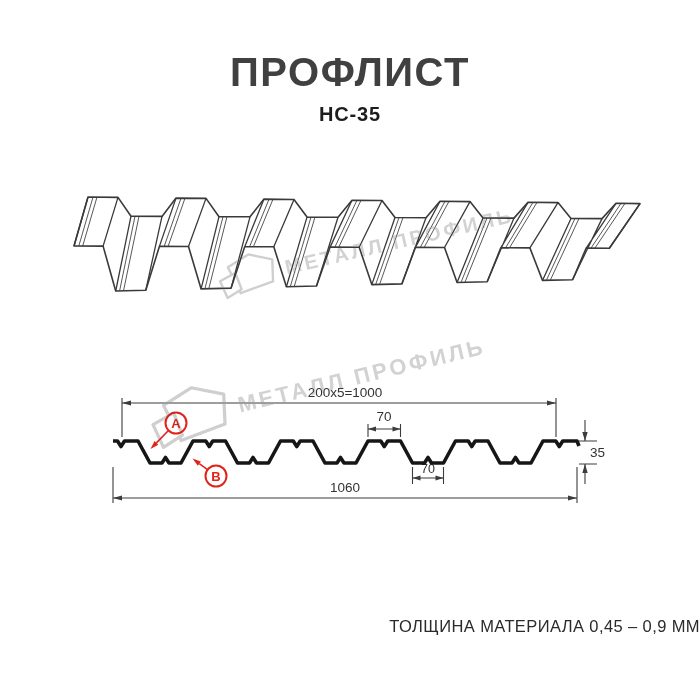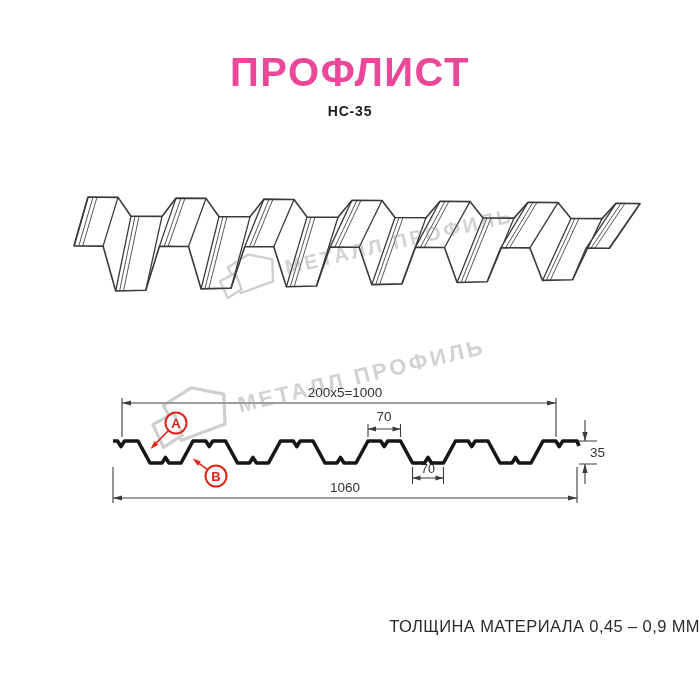--- a/index.html
+++ b/index.html
@@ -2,25 +2,25 @@
 <html><head>
 <meta charset="utf-8">
 <style>
   html,body{margin:0;padding:0;background:#fff;}
   .page{
     position:relative;width:700px;height:700px;background:#ffffff;overflow:hidden;
     font-family:"Liberation Sans",sans-serif;
   }
   .header{position:absolute;top:52px;left:0;width:700px;text-align:center;}
   .title{
-    font-size:40px;font-weight:700;letter-spacing:1.5px;color:#ec4899;
+    font-size:40px;font-weight:700;letter-spacing:1.5px;color:#404040;
     line-height:1;
   }
   .subtitle{
-    margin-top:11px;font-size:14px;font-weight:700;letter-spacing:.8px;color:#1d1d1d;
+    margin-top:11px;font-size:20px;font-weight:700;letter-spacing:.8px;color:#1d1d1d;
   }
   .footer-note{
     position:absolute;top:617px;left:0;width:700px;text-align:right;
     font-size:16.5px;font-weight:500;letter-spacing:.4px;color:#2a2a2a;
   }
   svg.fig{position:absolute;}
   #fig3d{left:55px;top:175px;}
   #figcs{left:90px;top:385px;}
   svg text{
     font-family:"Liberation Sans",sans-serif;fill:#333;

